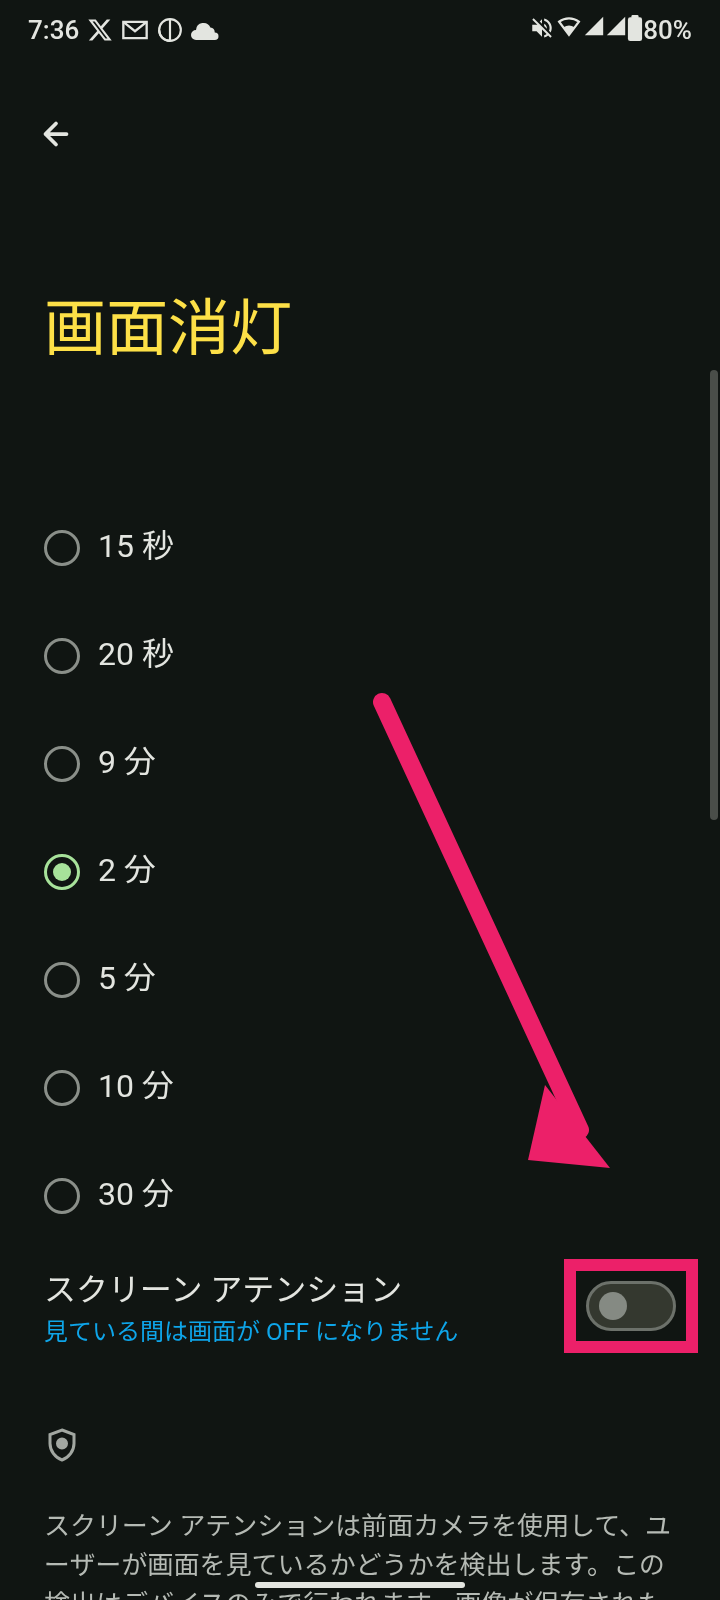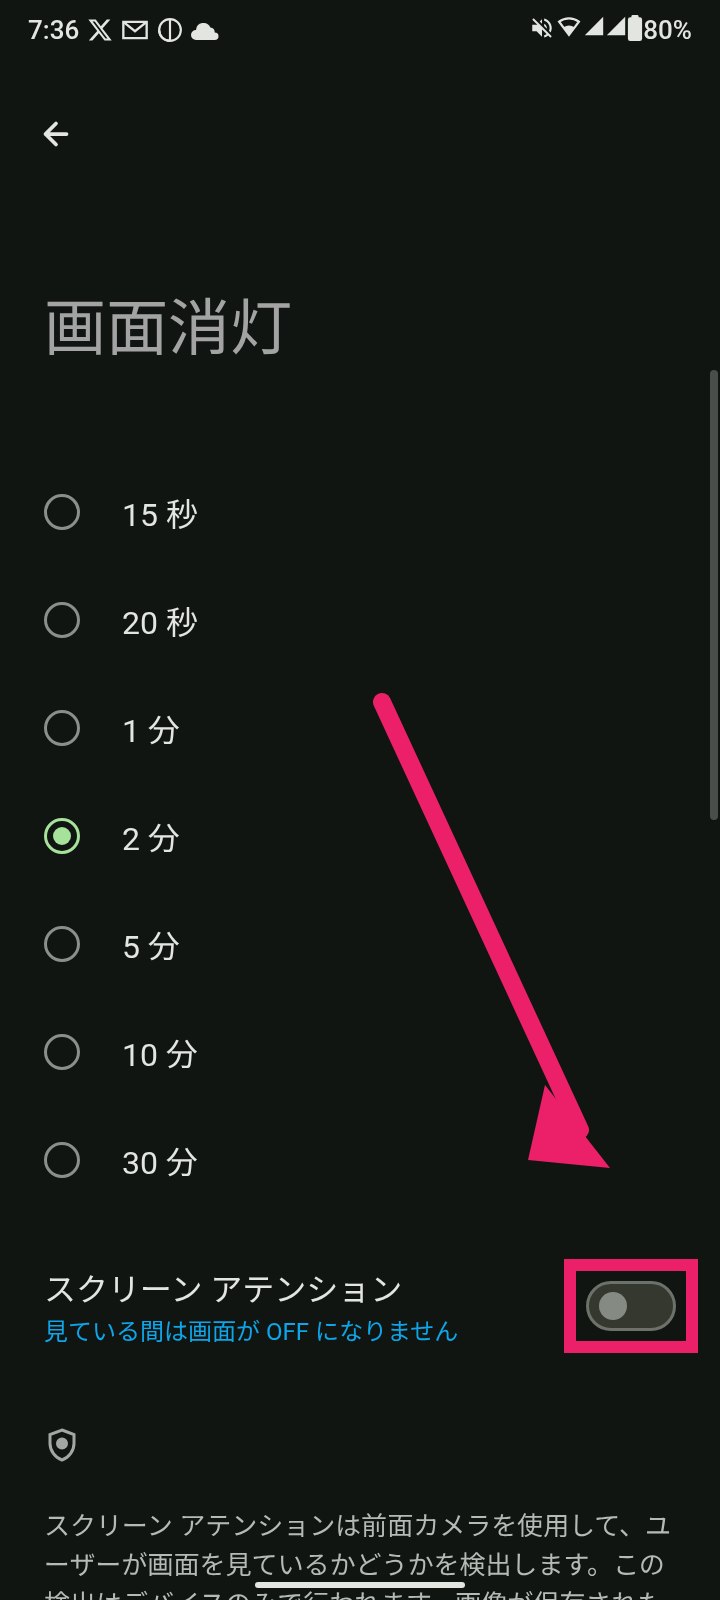--- a/index.html
+++ b/index.html
@@ -43,30 +43,30 @@
       display: flex;
       align-items: center;
       justify-content: center;
       cursor: pointer;
     }
     .page-title {
       margin-top: 120px;
       margin-left: 44px;
       font-size: 62px;
       font-weight: 400;
-      color: #a3a3a3;
+      color: #fde047;
     }
     .options-list {
       margin-top: 90px;
       padding: 0 44px;
     }
     .radio-option {
       display: flex;
-      align-items: center;
-      gap: 42px;
+      align-items: flex-end;
+      gap: 18px;
       height: 108px;
       cursor: pointer;
     }
     .radio-circle {
       width: 36px;
       height: 36px;
       border-radius: 50%;
       border: 3px solid #8a8f89;
       flex-shrink: 0;
       position: relative;
@@ -249,21 +249,21 @@
   <div class="radio-option">
     <div class="radio-circle"></div>
     <span class="radio-label">15 秒</span>
   </div>
   <div class="radio-option">
     <div class="radio-circle"></div>
     <span class="radio-label">20 秒</span>
   </div>
   <div class="radio-option">
     <div class="radio-circle"></div>
-    <span class="radio-label">1 分</span>
+    <span class="radio-label">9 分</span>
   </div>
   <div class="radio-option">
     <div class="radio-circle selected"></div>
     <span class="radio-label">2 分</span>
   </div>
   <div class="radio-option">
     <div class="radio-circle"></div>
     <span class="radio-label">5 分</span>
   </div>
   <div class="radio-option">

